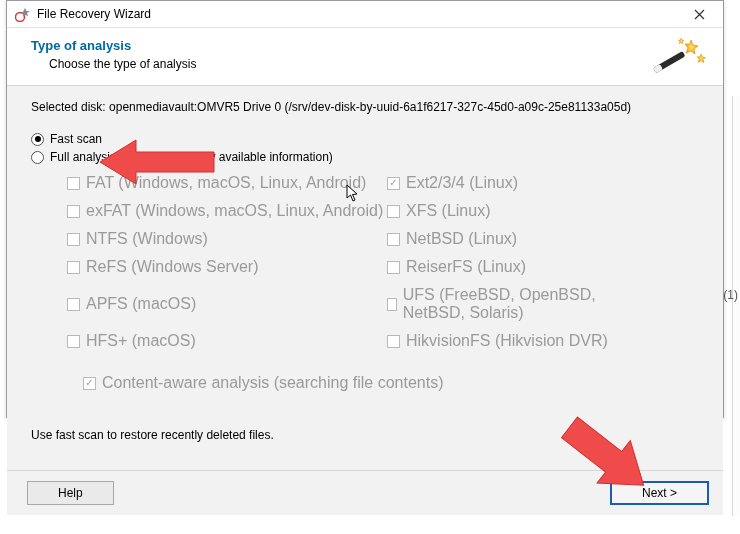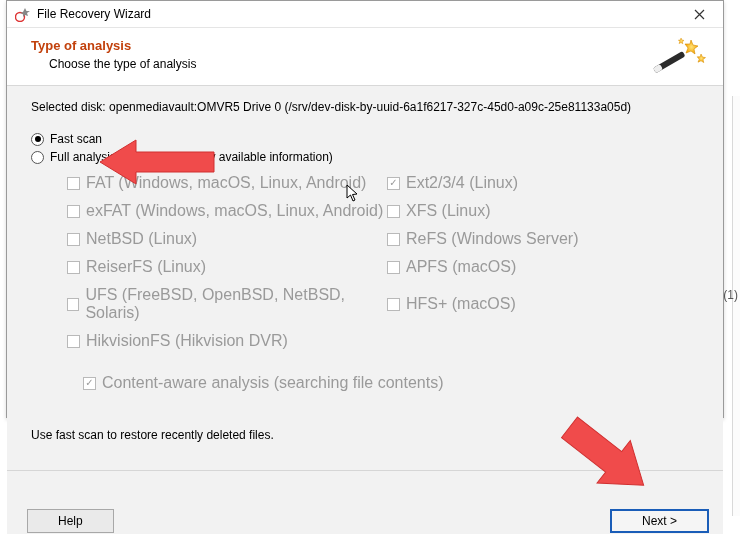--- a/index.html
+++ b/index.html
@@ -45,21 +45,21 @@
   .header {
     background:#fff;
     padding: 10px 18px 14px 24px;
     position:relative;
     border-bottom: 1px solid #d8d8d8;
   }
   .header h1 {
     margin:0 0 4px 0;
     font-size:13px;
     font-weight:bold;
-    color:#c2410c;
+    color:#0369a1;
   }
   .header .sub {
     margin-left:18px;
     color:#000000;
   }
   .wand {
     position:absolute;
     right:16px; top:6px;
     width:56px; height:56px;
   }
@@ -135,21 +135,20 @@
     min-width:78px;
     height:24px;
     border:1px solid #a8a8a8;
     background:#eaeaea;
     font-size:12px;
     color:#000;
     display:inline-flex; align-items:center; justify-content:center;
     padding: 0 30px;
     margin-left:6px;
     cursor:pointer;
-    margin-top:28px;
   }
   .btn.primary {
     border:2px solid #1a5db8;
     background:#f5f5f5;
   }
   
   .arrow {
     position:absolute;
     pointer-events:none;
   }
@@ -240,20 +239,24 @@
           <span class="box"></span>
           <span>exFAT (Windows, macOS, Linux, Android)</span>
         </div>
       <div class="chk">
           <span class="box"></span>
           <span>XFS (Linux)</span>
         </div>
 
       <div class="chk">
           <span class="box"></span>
+          <span>NTFS (Windows)</span>
+        </div>
+      <div class="chk">
+          <span class="box"></span>
           <span>NetBSD (Linux)</span>
         </div>
 
       <div class="chk">
           <span class="box"></span>
           <span>ReFS (Windows Server)</span>
         </div>
       <div class="chk">
           <span class="box"></span>
           <span>ReiserFS (Linux)</span>

